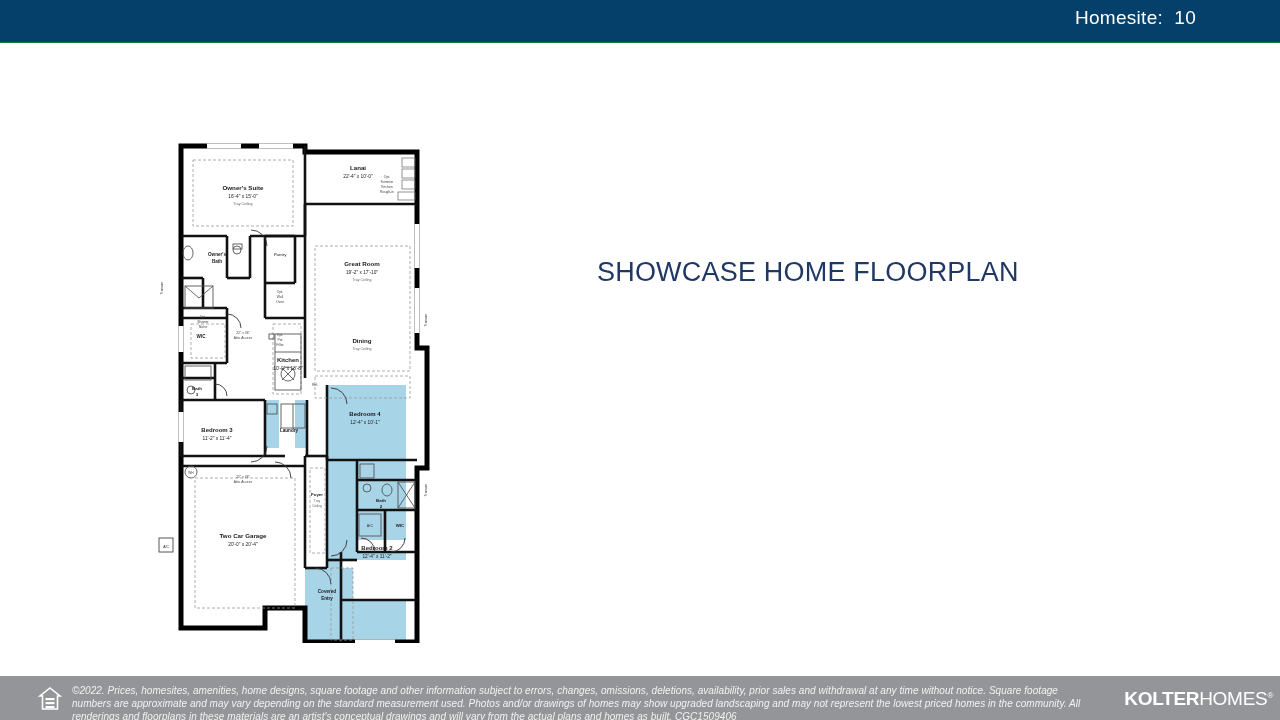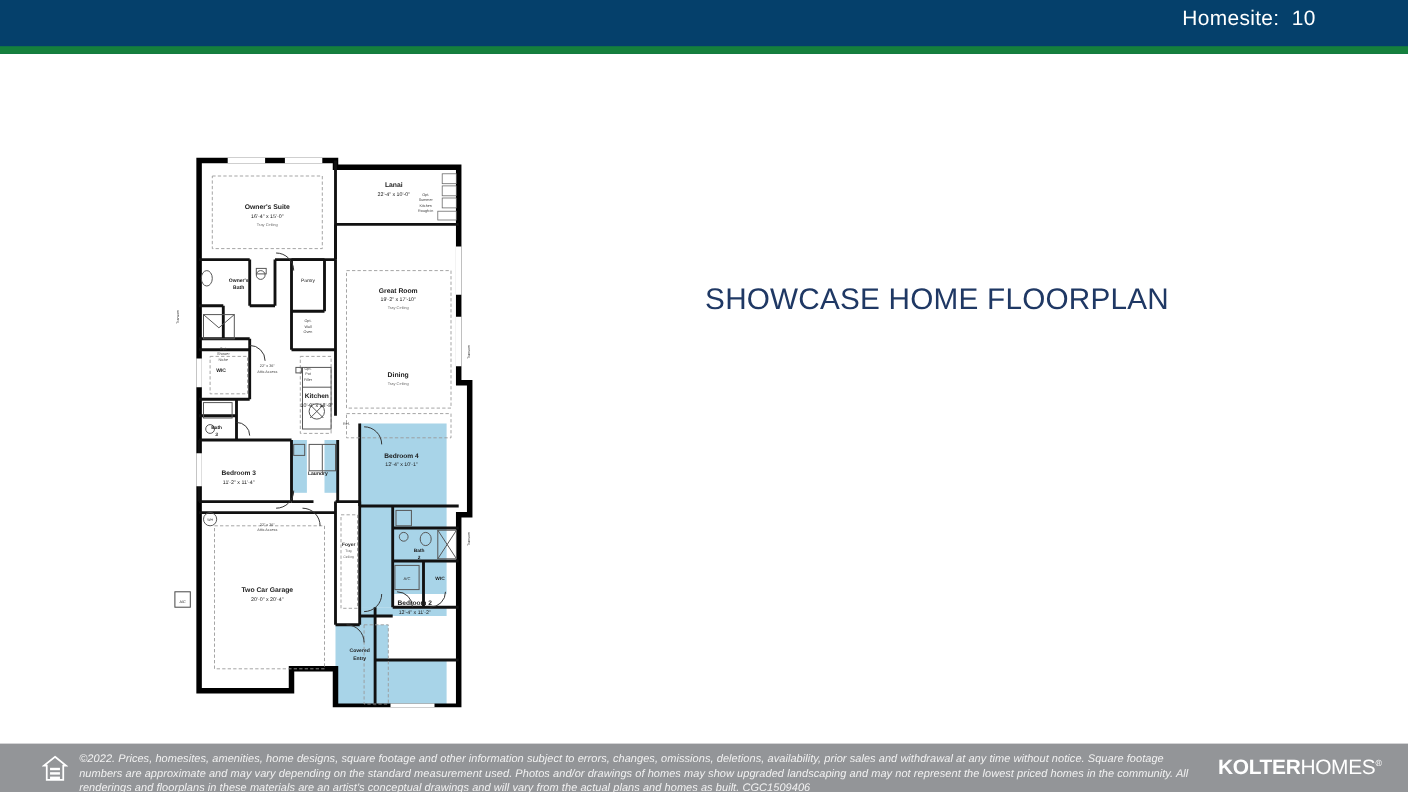--- a/index.html
+++ b/index.html
@@ -15,39 +15,38 @@
     position: relative;
   }
 
   
   .header-bar {
     position: absolute;
     left: 0; top: 0;
     width: 1280px;
     height: 42px;
     background: #05406b;
-    border-bottom: 7px solid #15803d;
+    border-bottom: 1px solid #15803d;
   }
   .header-title {
     position: absolute;
     right: 84px;
     top: 7px;
     color: #ffffff;
     font-size: 19px;
     letter-spacing: 0.3px;
     white-space: pre;
   }
 
   
   .panel {
     position: absolute;
     left: 597px;
     top: 258px;
     width: 560px;
-    margin-left: 44px;
   }
   .panel-title {
     font-size: 27px;
     color: #1f3864;
     letter-spacing: 0.2px;
     font-weight: 400;
     margin: 0 0 24px 0;
     line-height: 1.1;
   }
   .panel-subtitle {
@@ -87,21 +86,21 @@
     top: 684px;
     width: 1010px;
     color: #f2f2f2;
     font-size: 10px;
     line-height: 1.32;
     letter-spacing: 0.05px;
     font-style: italic;
   }
   .footer-logo {
     position: absolute;
-    right: 24px;
+    right: 7px;
     top: 688px;
     color: #ffffff;
     font-size: 19px;
     letter-spacing: -0.3px;
     white-space: nowrap;
   }
   .footer-logo .b { font-weight: bold; }
   .footer-logo .l { font-weight: 300; }
   .footer-logo .tm { font-size: 8px; vertical-align: super; }
 

